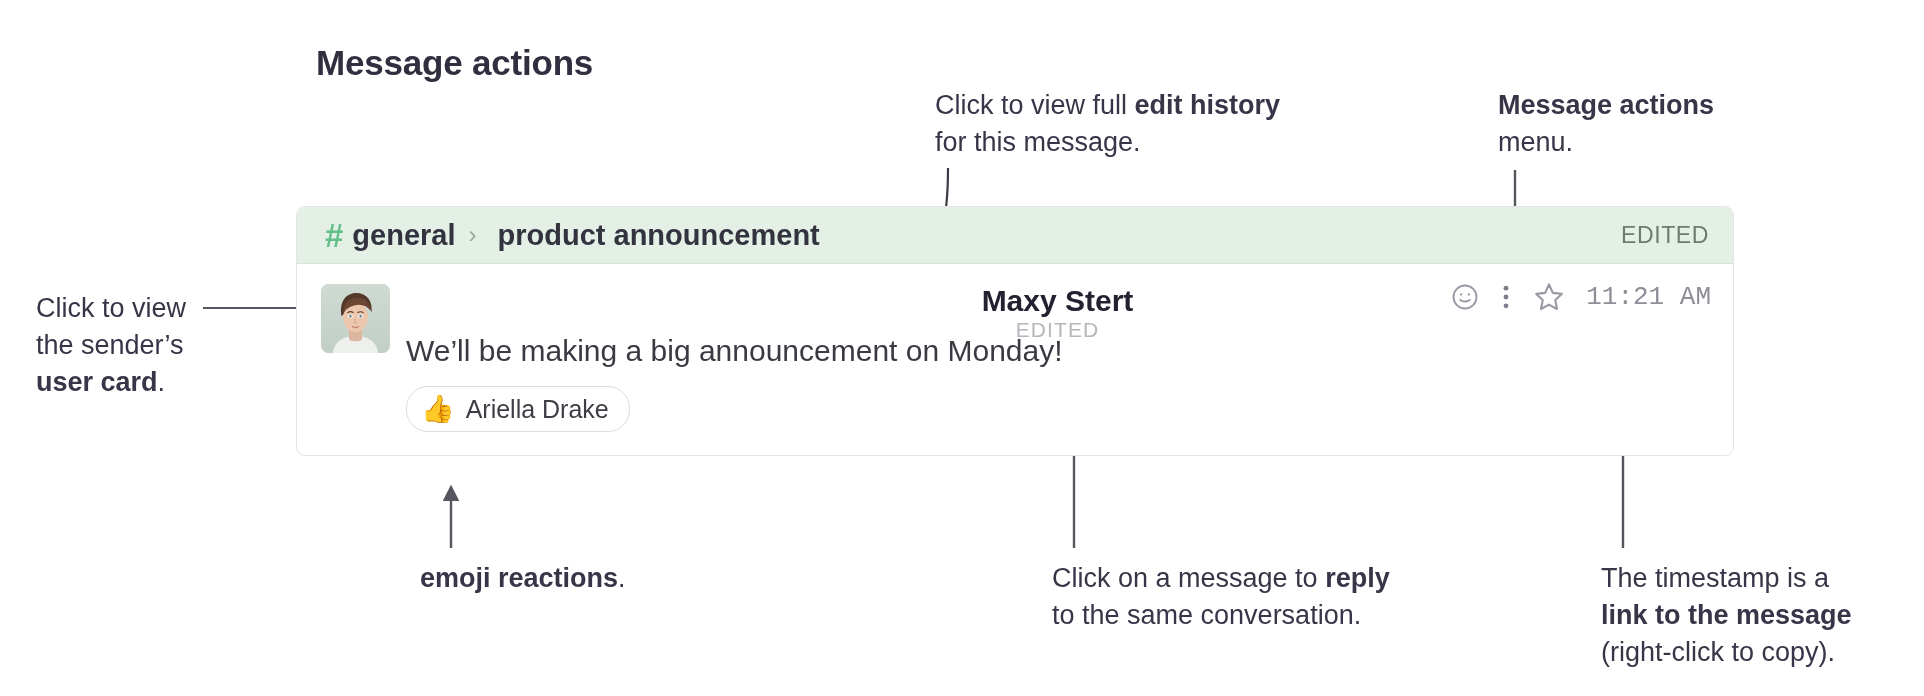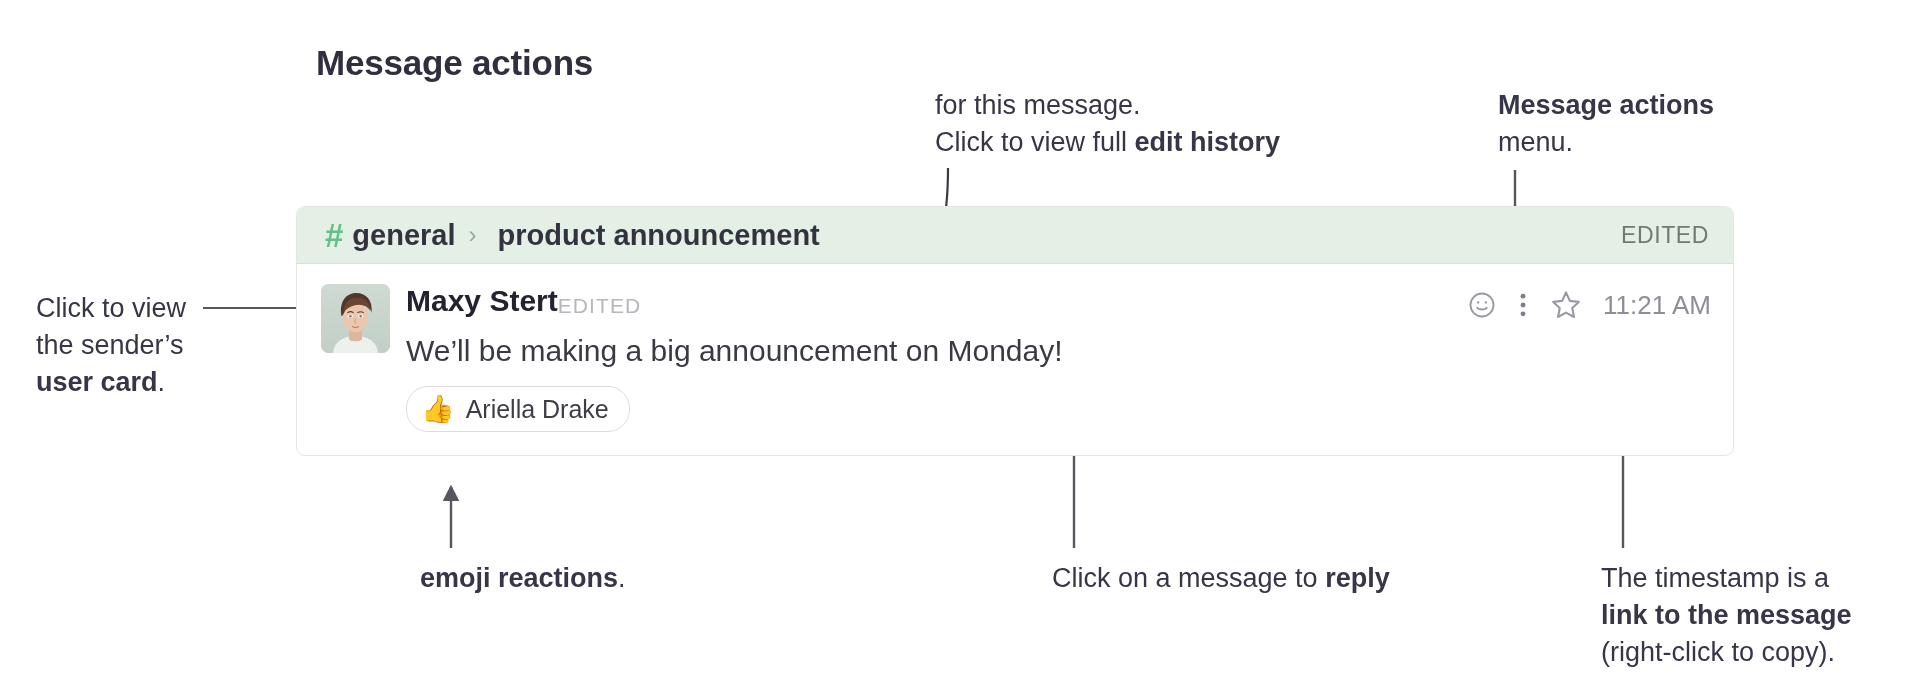--- a/index.html
+++ b/index.html
@@ -132,22 +132,23 @@
   }
   #avatar svg { display: block; width: 100%; height: 100%; }
 
   #message-main {
     margin-left: 16px;
     flex: 1 1 auto;
     min-width: 0;
   }
   #sender-line {
     display: flex;
-    align-items: flex-end;
+    align-items: center;
     height: 34px;
+    flex-direction: column;
   }
   #sender-name {
     font-size: 30px;
     font-weight: 700;
     color: #222230;
     white-space: nowrap;
   }
   #edited-badge {
     font-size: 21px;
     letter-spacing: 1.1px;
@@ -175,23 +176,24 @@
     height: 34px;
     box-sizing: content-box;
   }
   .reaction-emoji { font-size: 27px; line-height: 1; margin-right: 11px; }
   .reaction-label { font-size: 25px; color: #3d3d46; white-space: nowrap; }
 
   
   #message-actions {
     position: absolute;
     right: 22px;
-    top: 24px;
+    top: 16px;
     display: flex;
     align-items: flex-start;
+    font-family: Liberation Mono, monospace;
   }
   .action-icon {
     width: 34px;
     height: 34px;
     display: flex;
     align-items: center;
     justify-content: center;
     color: #9a9aa4;
     margin-right: 16px;
   }
@@ -223,41 +225,42 @@
   <path d="M1515,170 L1515,276" stroke="#56565e" stroke-width="2.4" fill="none" marker-end="url(#arrowhead)"></path>
 
   <path d="M451,548 L451,487" stroke="#56565e" stroke-width="2.4" fill="none" marker-end="url(#arrowhead)"></path>
 
   <path d="M1074,548 L1074,424" stroke="#56565e" stroke-width="2.4" fill="none" marker-end="url(#arrowhead)"></path>
 
   <path d="M1623,548 L1623,335" stroke="#56565e" stroke-width="2.4" fill="none" marker-end="url(#arrowhead)"></path>
 </svg>
 
 <div class="abs annotation" id="ann-edit-history">
+  <div><span>Click to view full </span><b>edit history</b></div>
   <div>for this message.</div>
-  <div><span>Click to view full </span><b>edit history</b></div>
 </div>
 
 <div class="abs annotation" id="ann-actions-menu">
   <div><b>Message actions</b></div>
   <div>menu.</div>
 </div>
 
 <div class="abs annotation" id="ann-user-card">
   <div>Click to view</div>
   <div>the sender’s</div>
   <div><b>user card</b><span>.</span></div>
 </div>
 
 <div class="abs annotation" id="ann-emoji">
   <div><b>emoji reactions</b><span>.</span></div>
 </div>
 
 <div class="abs annotation" id="ann-reply">
   <div><span>Click on a message to </span><b>reply</b></div>
+  <div>to the same conversation.</div>
 </div>
 
 <div class="abs annotation" id="ann-timestamp">
   <div>The timestamp is a</div>
   <div><b>link to the message</b></div>
   <div>(right-click to copy).</div>
 </div>
 
 <div class="abs" id="message-card">
 

